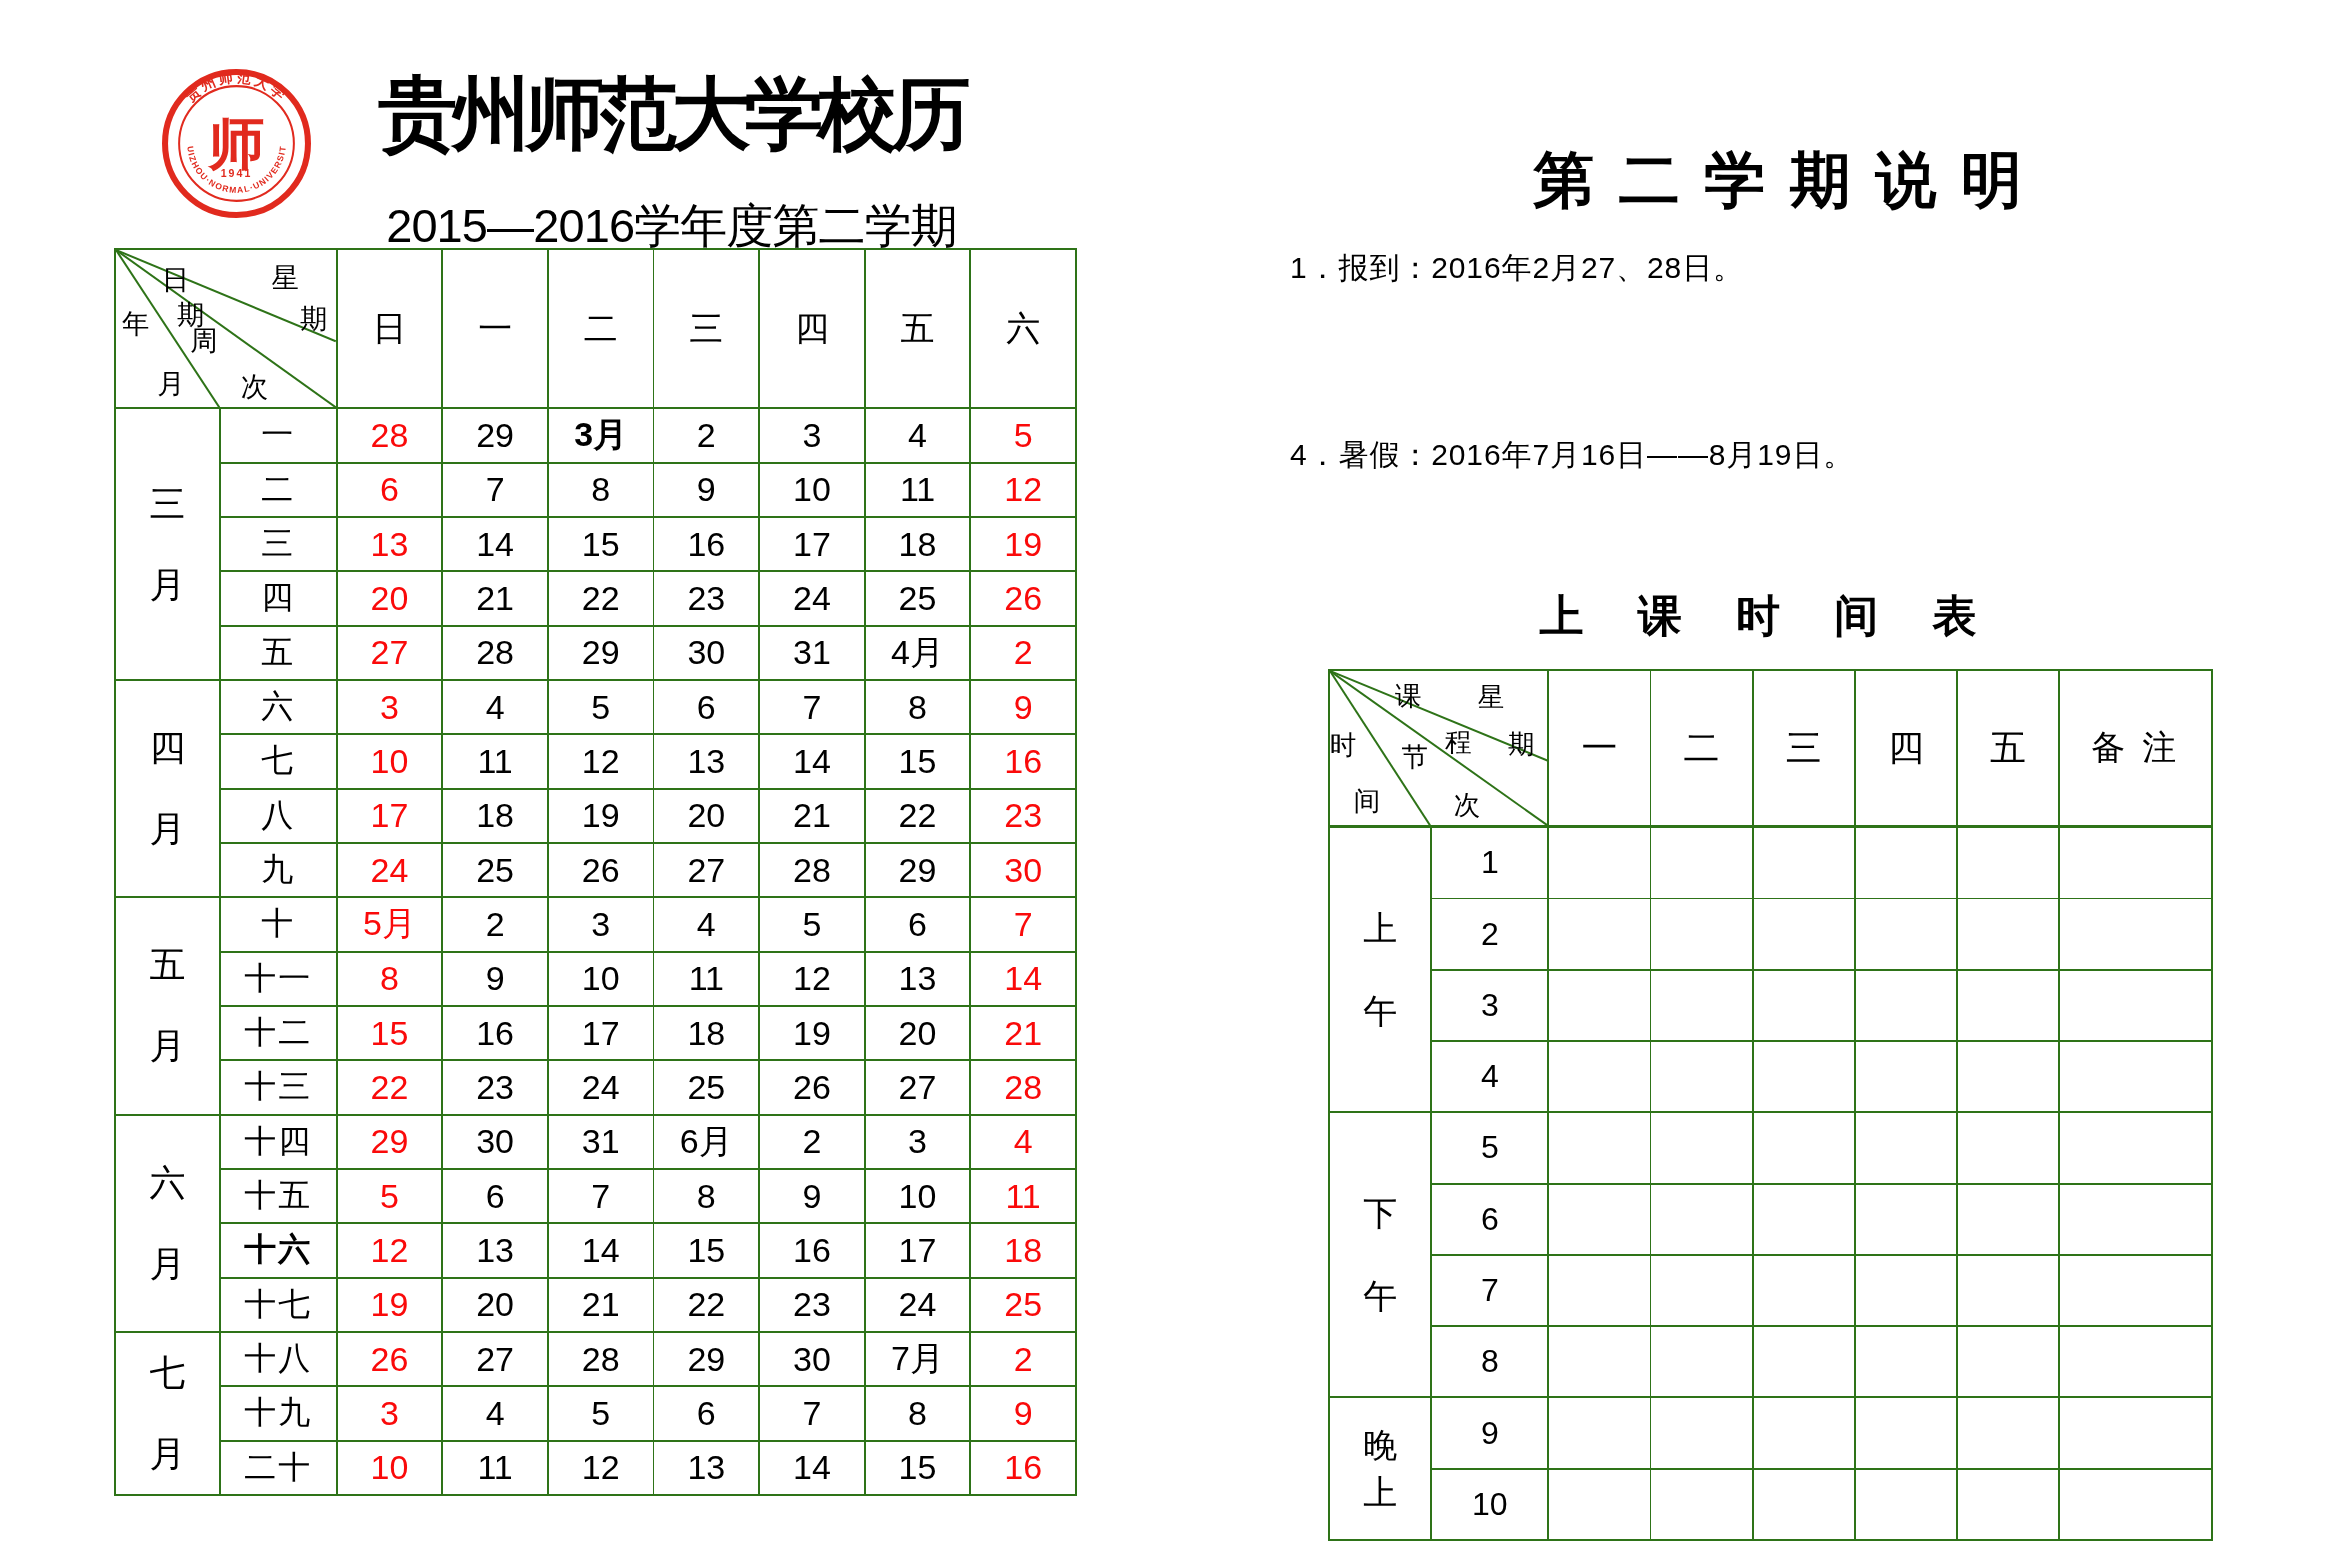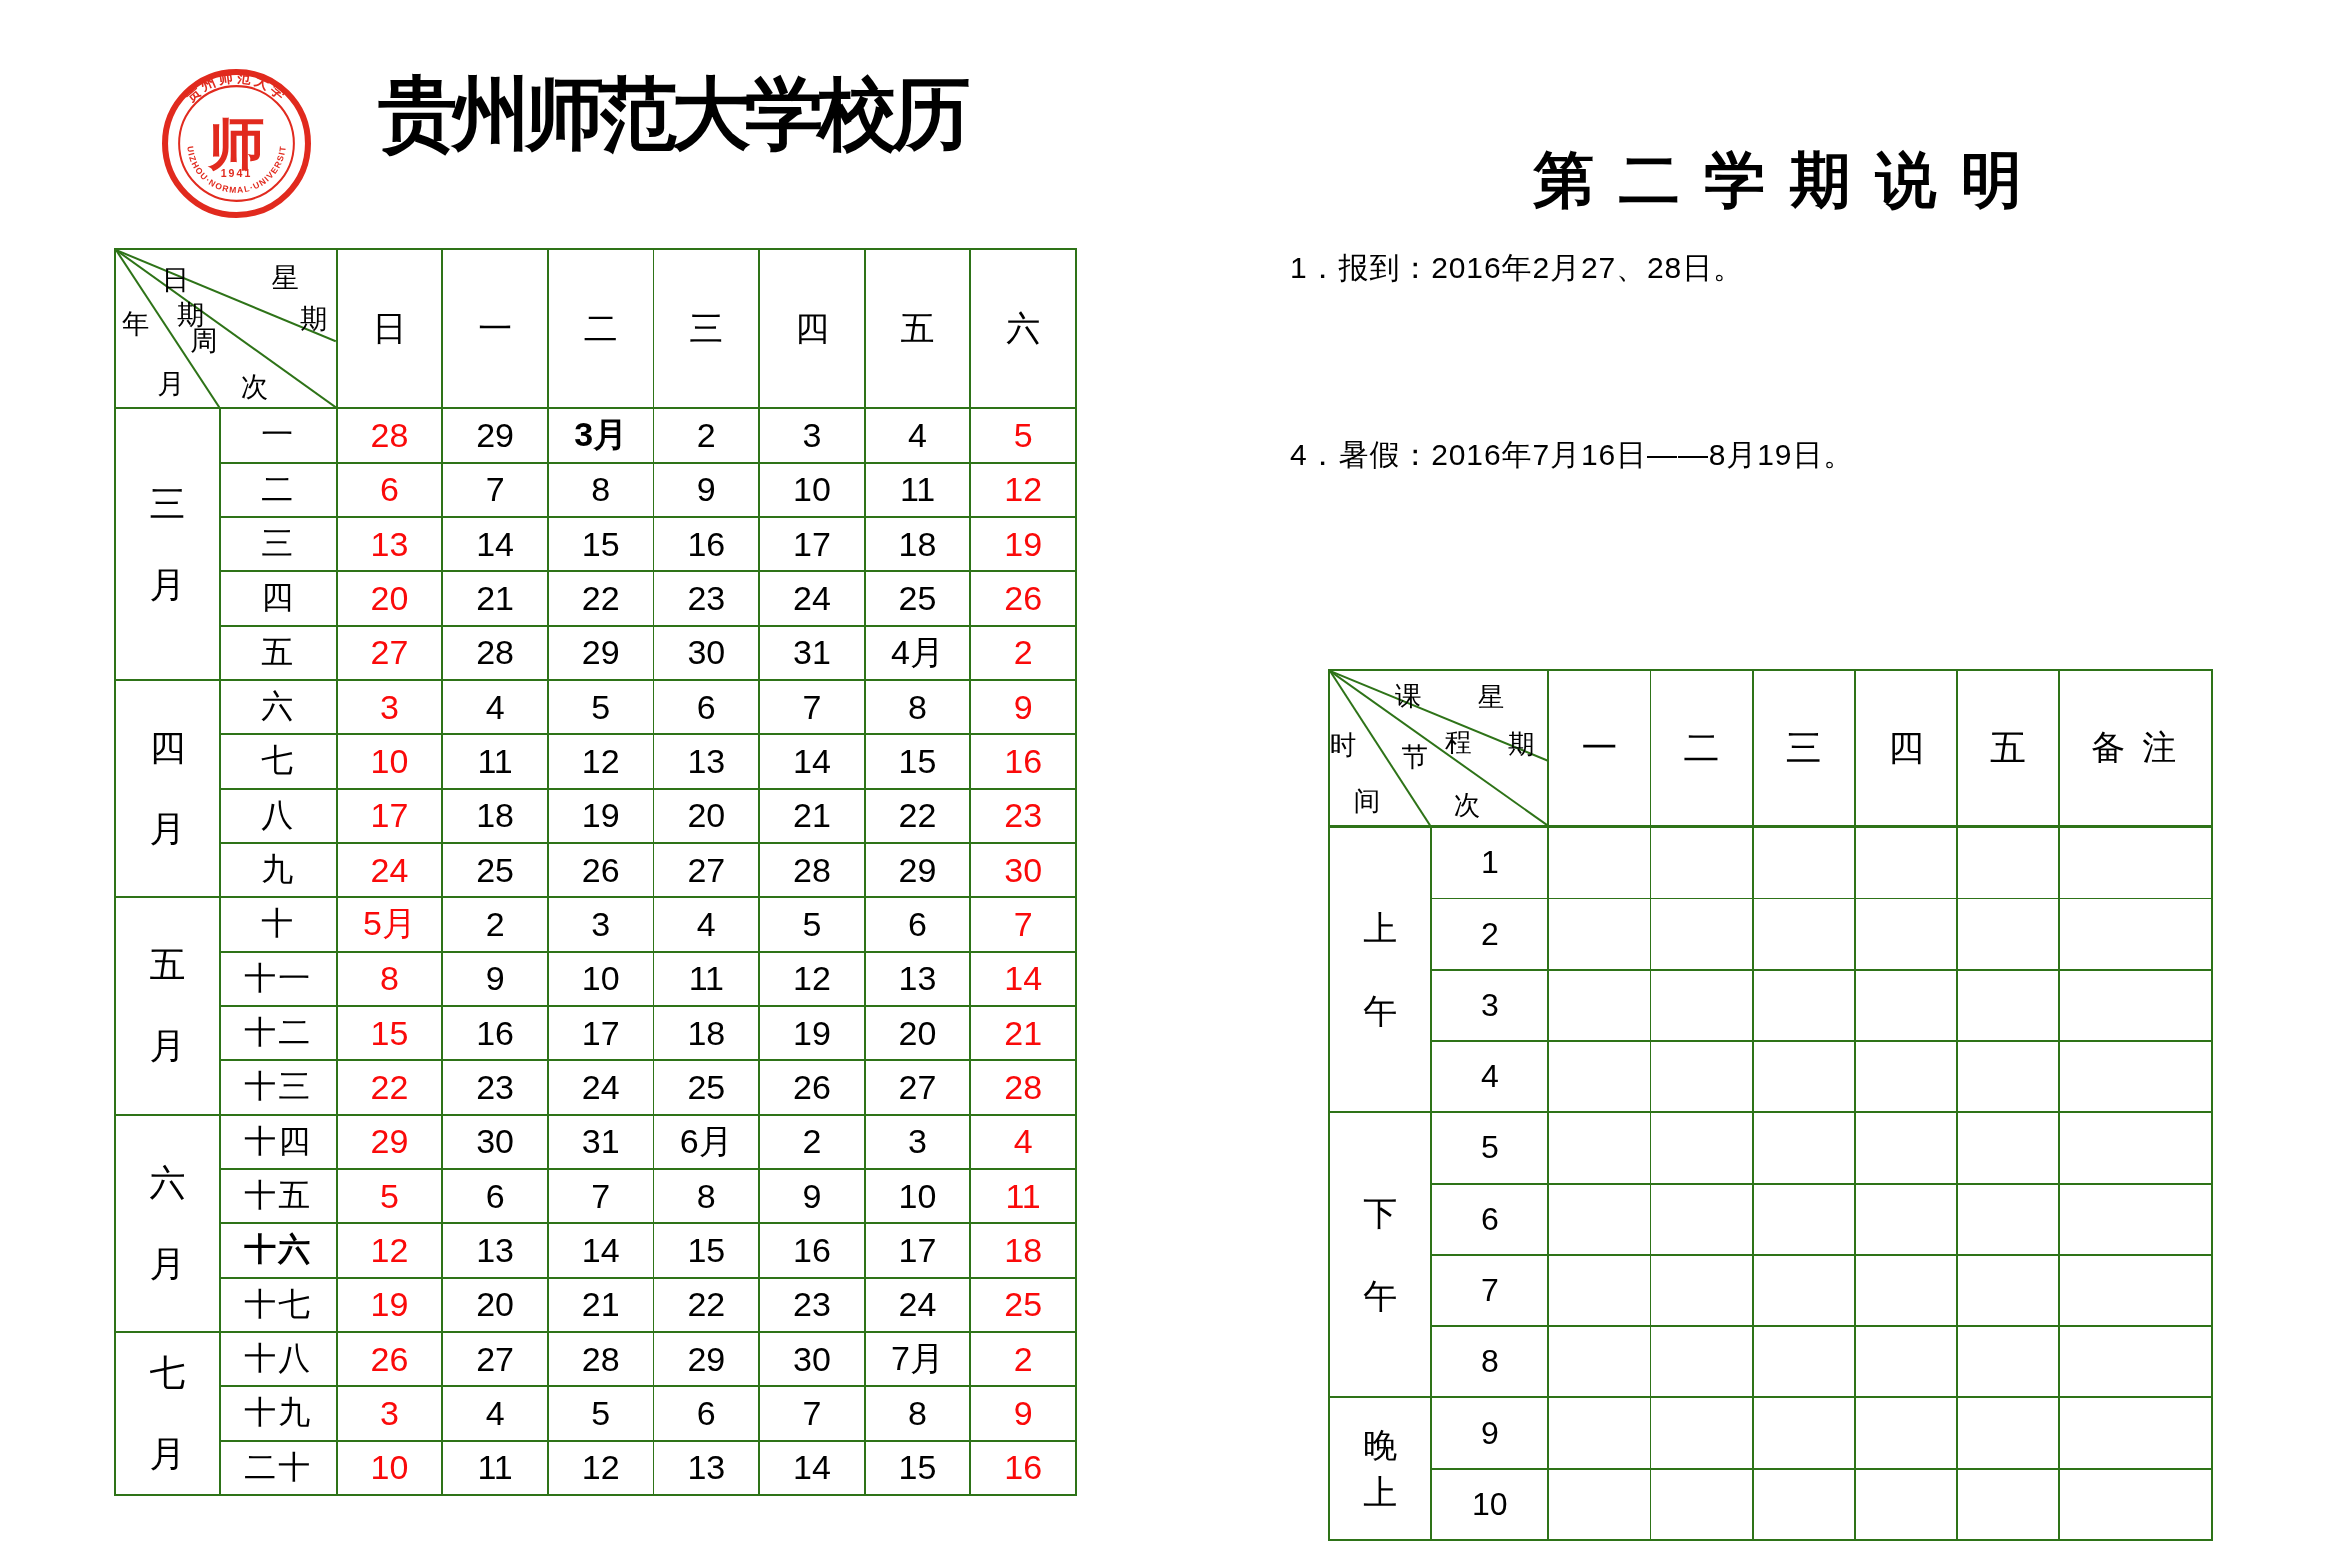--- a/index.html
+++ b/index.html
@@ -69,20 +69,21 @@
       </text>
       <text font-size="8.5" fill="#e12a1e" font-weight="700" letter-spacing="1.2">
         <textPath href="#arcBot" startOffset="50%" text-anchor="middle">GUIZHOU·NORMAL·UNIVERSITY</textPath>
       </text>
       <text x="75" y="94" text-anchor="middle" font-size="56" font-weight="700" fill="#e12a1e">师</text>
       <text x="75" y="108" text-anchor="middle" font-size="10.5" font-weight="700" letter-spacing="2" fill="#e12a1e">1941</text>
     </svg>
   </div>
 
   <div class="main-title">贵州师范大学校历</div>
+  <div class="subtitle">2015—2016学年度第二学期</div>
 
   <div class="cal">
     <div class="cell corner">
       <svg class="diag" viewBox="0 0 100 100" preserveAspectRatio="none">
         <line x1="0" y1="0" x2="47" y2="100" stroke="#2e7318" stroke-width="2" vector-effect="non-scaling-stroke"></line>
         <line x1="0" y1="0" x2="100" y2="100" stroke="#2e7318" stroke-width="2" vector-effect="non-scaling-stroke"></line>
         <line x1="0" y1="0" x2="100" y2="58" stroke="#2e7318" stroke-width="2" vector-effect="non-scaling-stroke"></line>
       </svg>
       <span class="cc" style="left:27%;top:19%">日</span>
       <span class="cc" style="left:34%;top:41%">期</span>
@@ -280,20 +281,21 @@
       <div class="cell daynum" style="grid-area: 21 / 6;">13</div>
       <div class="cell daynum" style="grid-area: 21 / 7;">14</div>
       <div class="cell daynum" style="grid-area: 21 / 8;">15</div>
       <div class="cell daynum red" style="grid-area: 21 / 9;">16</div>
     </div>
 
   <div class="notes-title">第 二 学 期 说 明</div>
   <div class="note n0">1．报到：2016年2月27、28日。</div>
   <div class="note n3">4．暑假：2016年7月16日——8月19日。</div>
 
+  <div class="sch-title">上 课 时 间 表</div>
   <div class="sch">
     <div class="cell corner2 hb">
       <svg class="diag" viewBox="0 0 100 100" preserveAspectRatio="none">
         <line x1="0" y1="0" x2="46" y2="100" stroke="#2e7318" stroke-width="2" vector-effect="non-scaling-stroke"></line>
         <line x1="0" y1="0" x2="100" y2="100" stroke="#2e7318" stroke-width="2" vector-effect="non-scaling-stroke"></line>
         <line x1="0" y1="0" x2="100" y2="58" stroke="#2e7318" stroke-width="2" vector-effect="non-scaling-stroke"></line>
       </svg>
       <span class="cc2" style="left:6%;top:48%">时</span>
       <span class="cc2" style="left:17%;top:84%">间</span>
       <span class="cc2" style="left:39%;top:56%">节</span>

